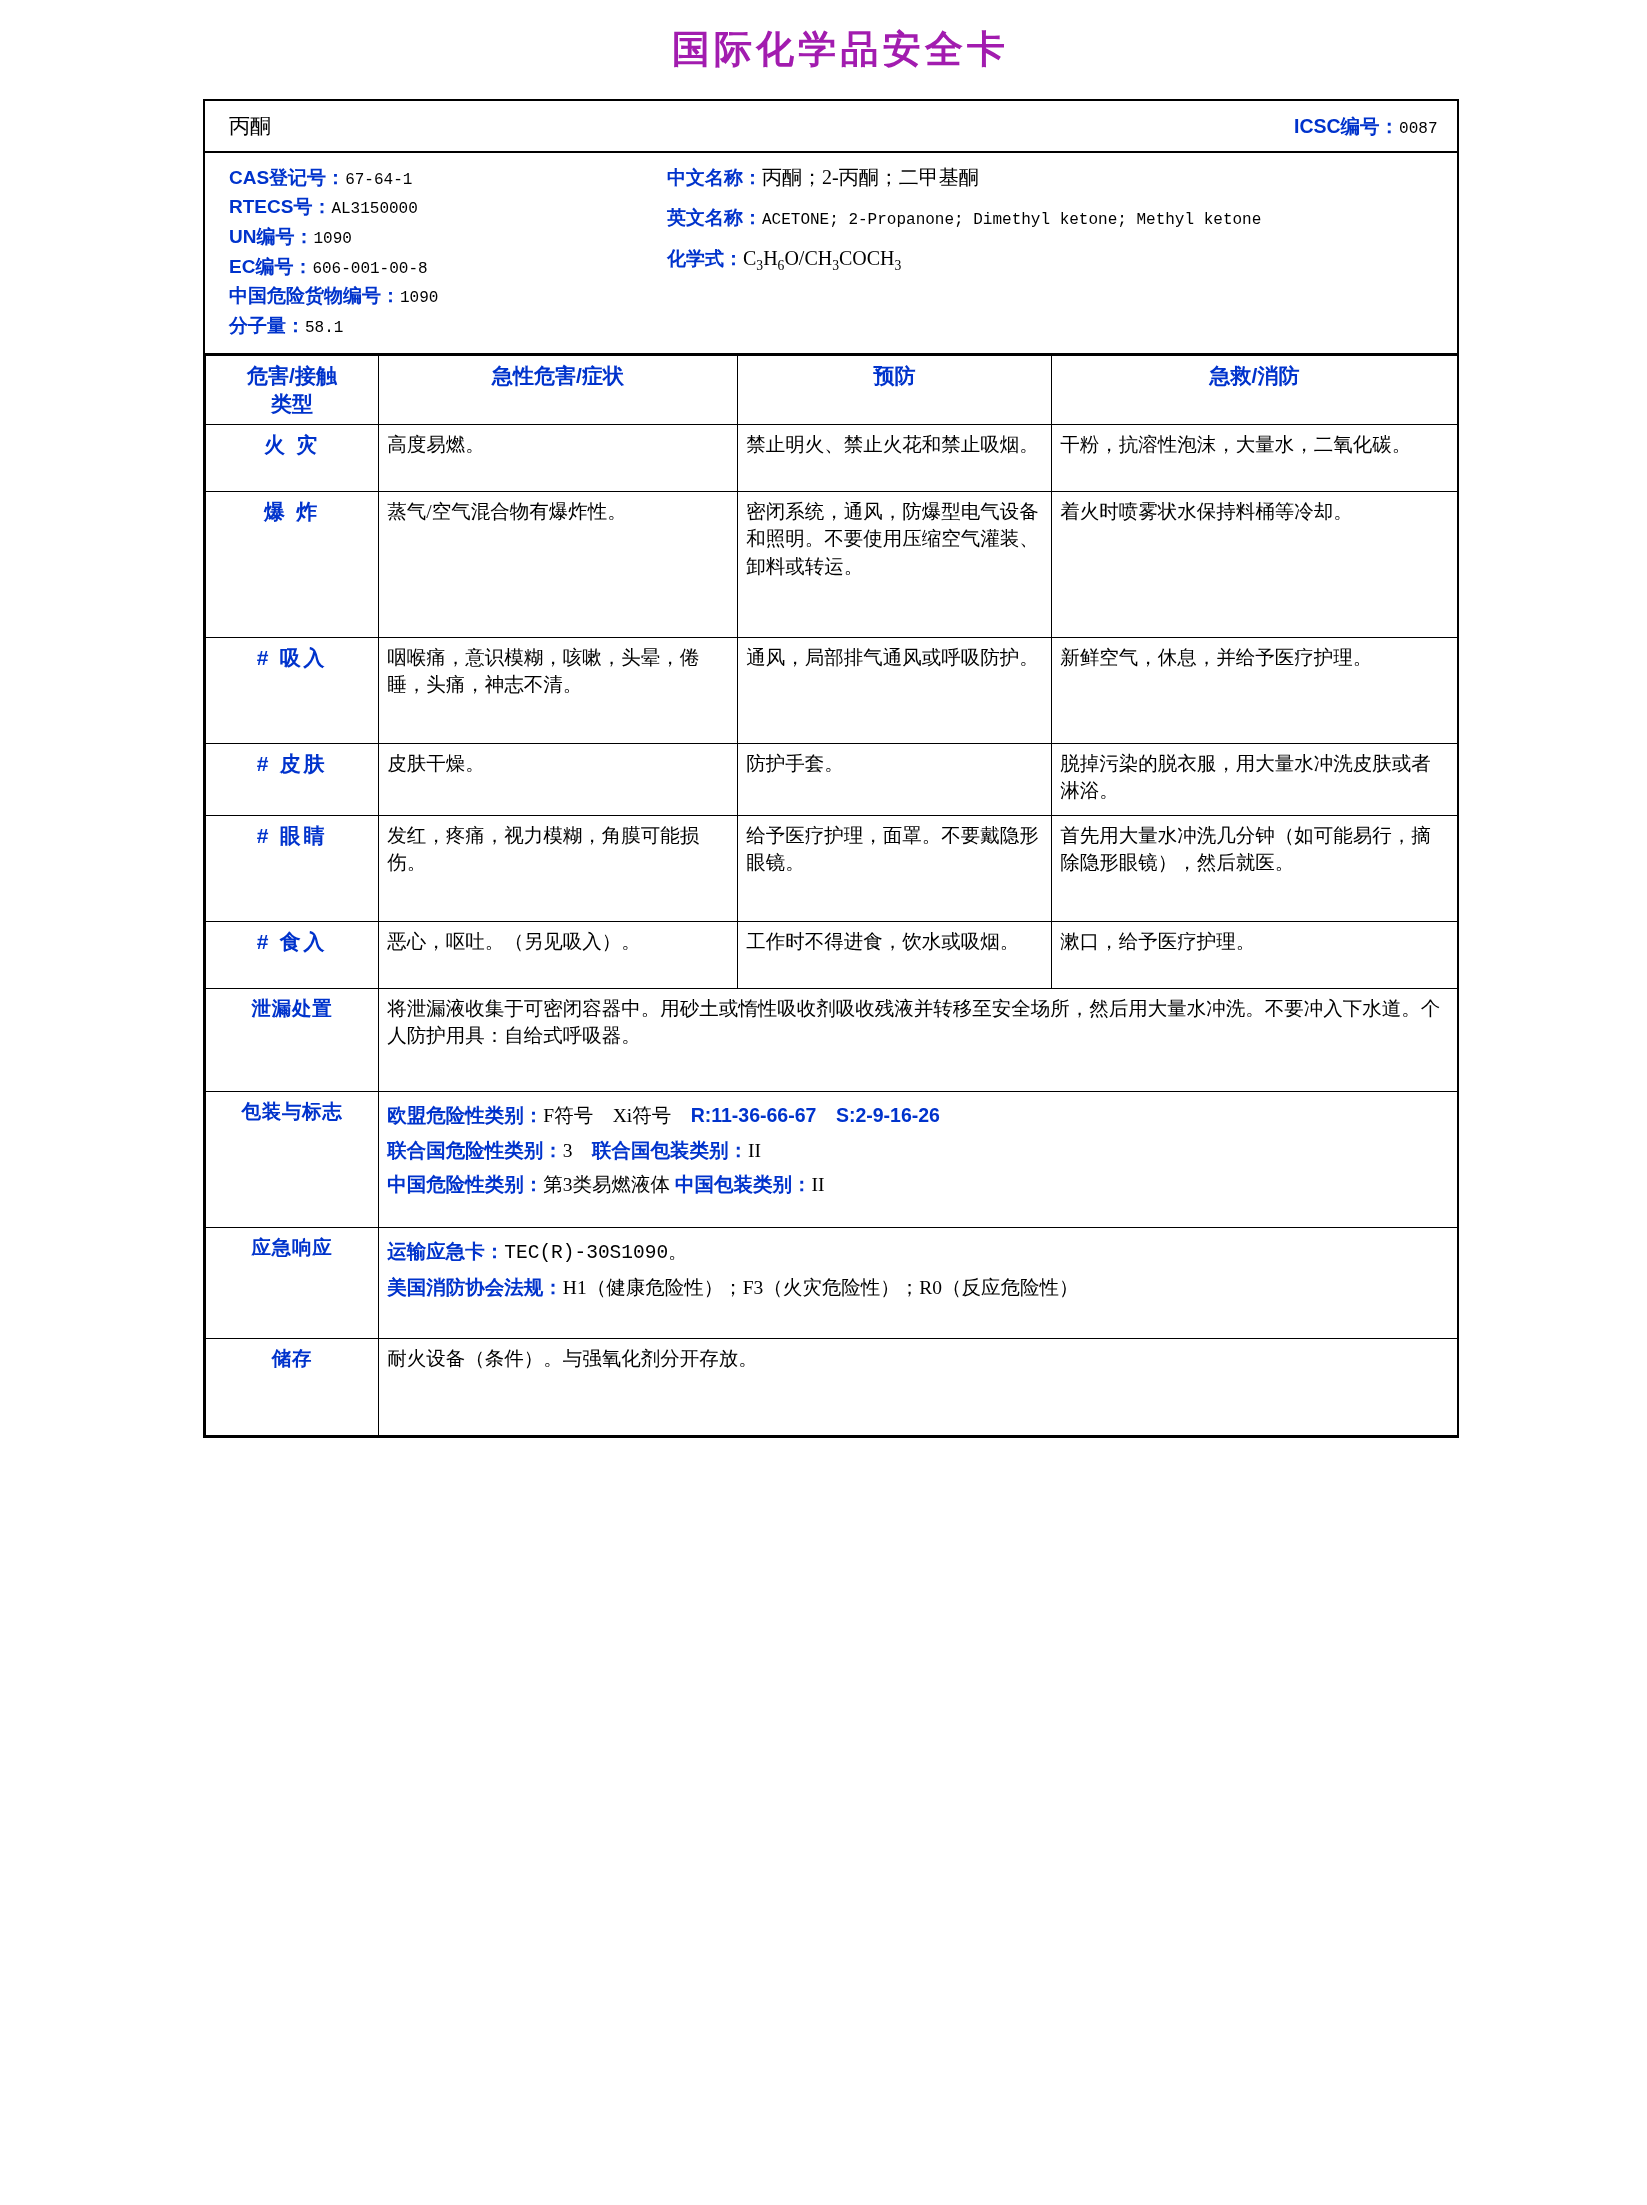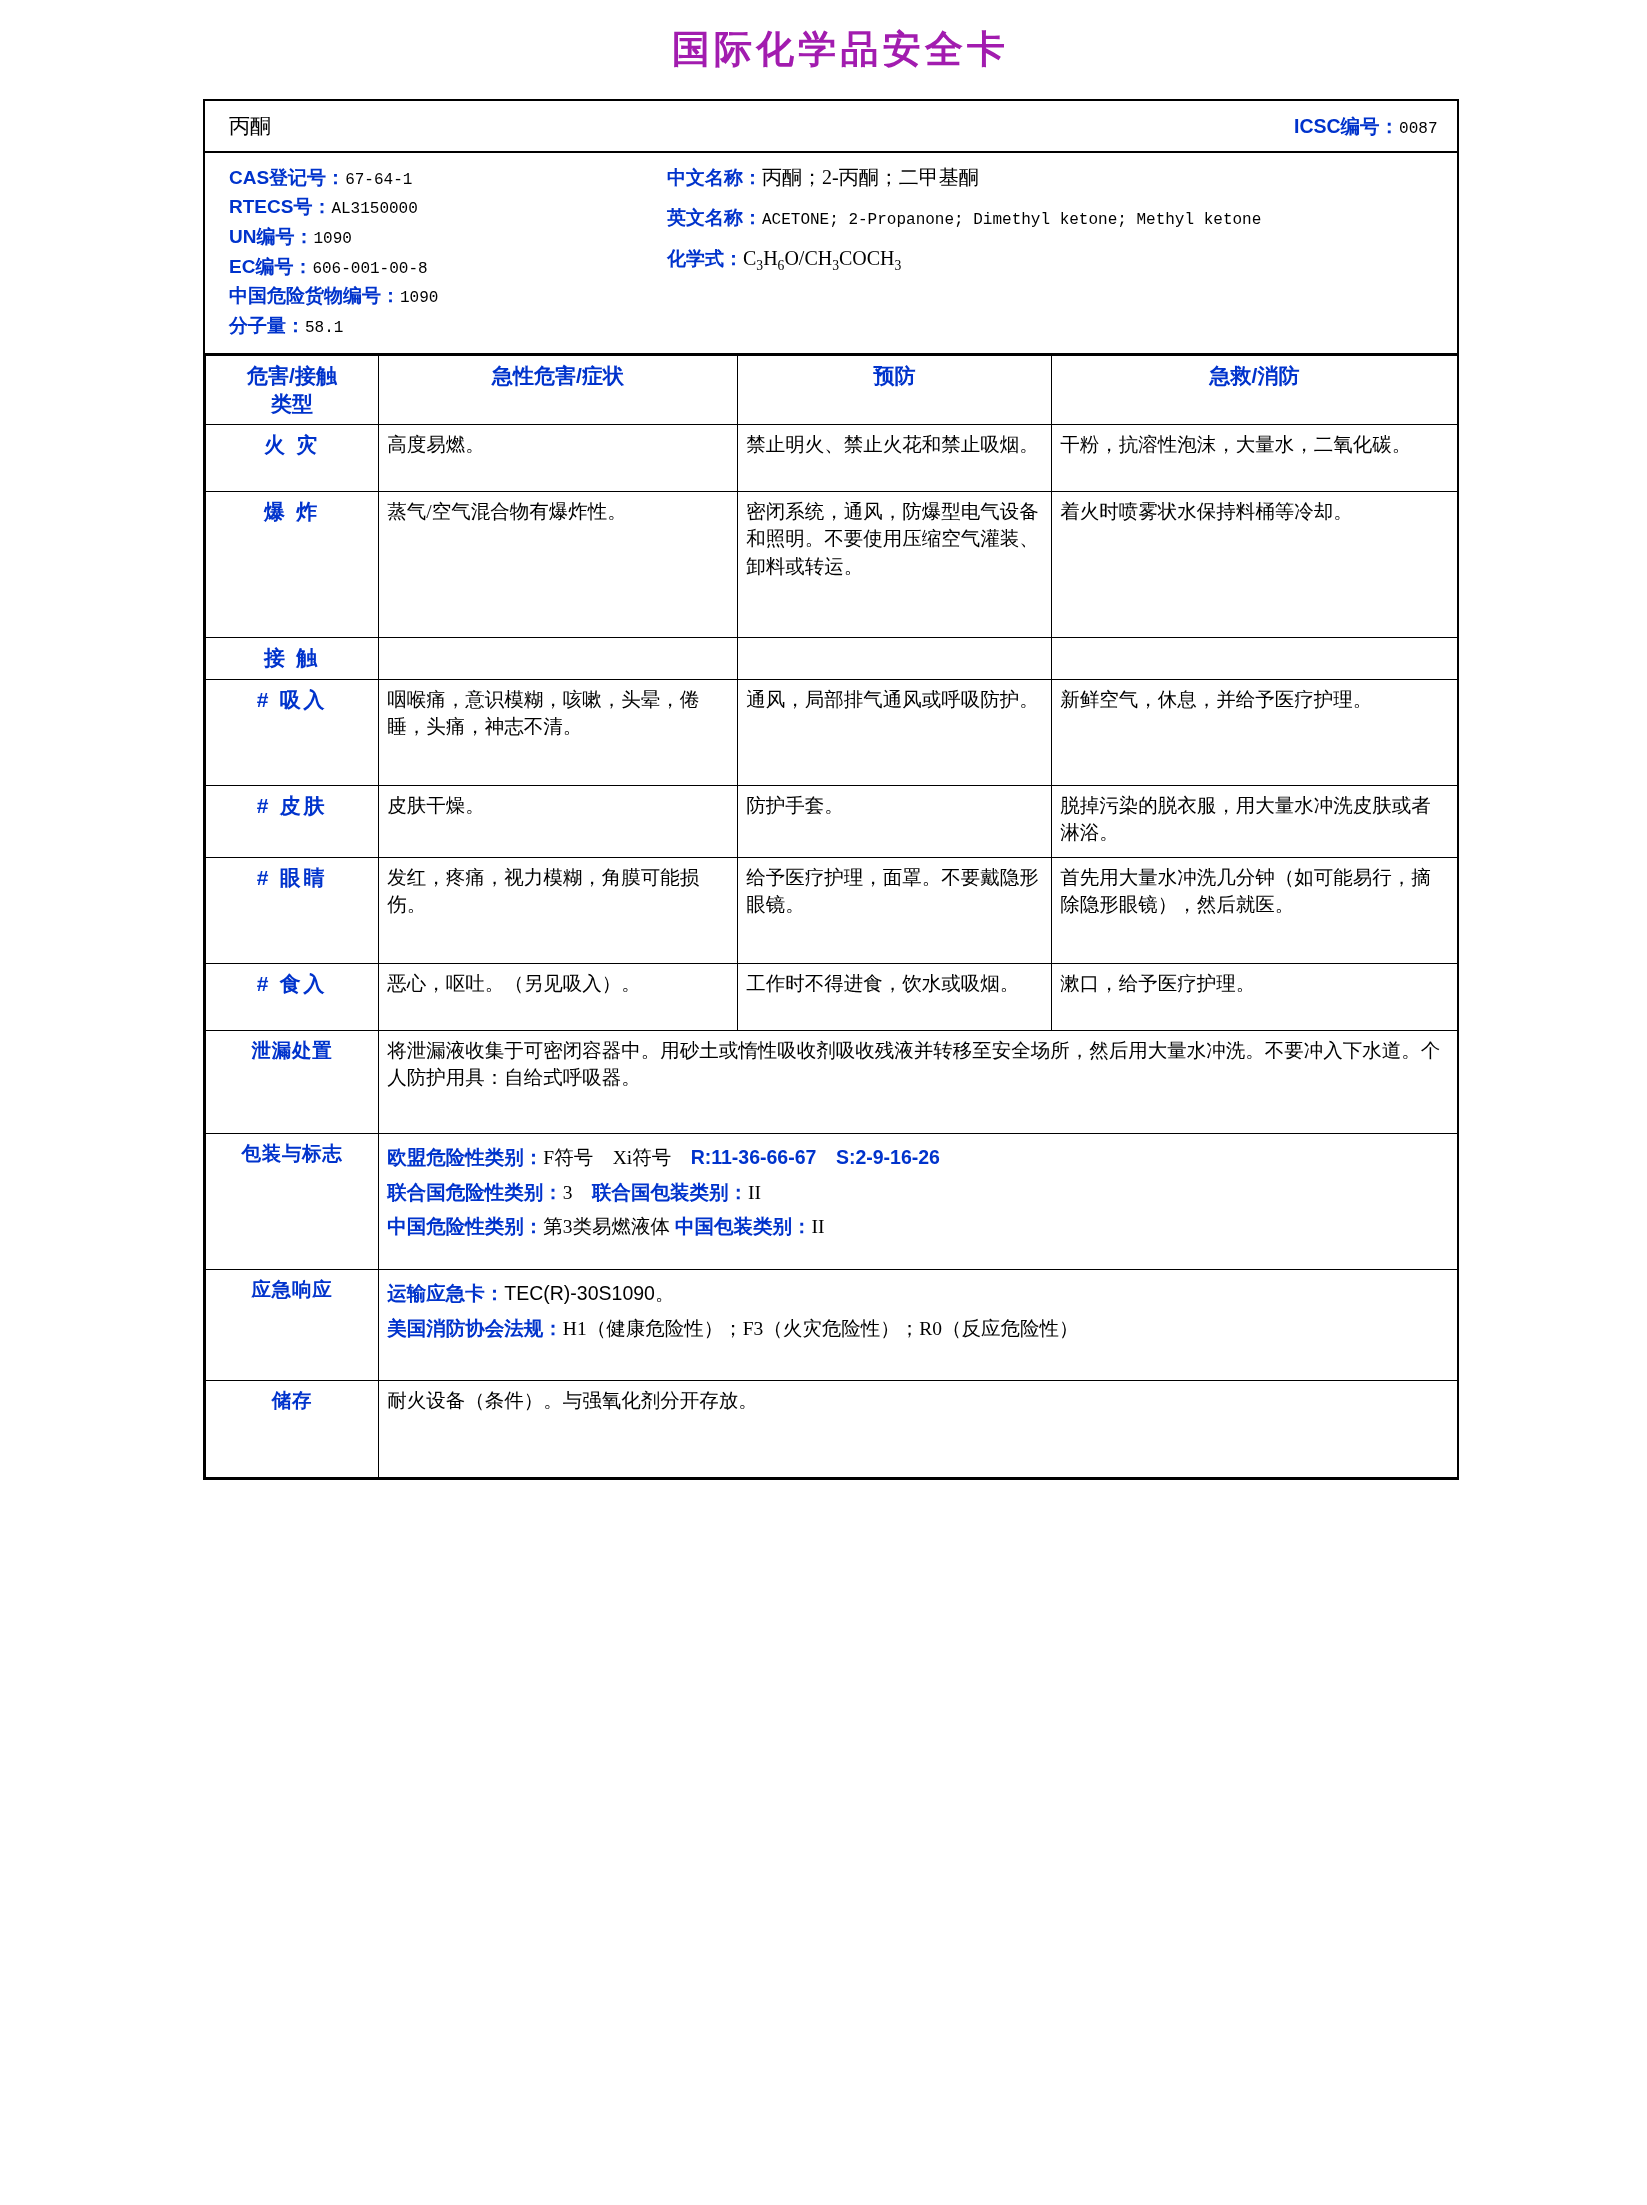--- a/index.html
+++ b/index.html
@@ -147,21 +147,21 @@
   .h-pack { height: 136px; }
   .h-emer { height: 111px; }
   .h-store{ height: 97px; }
 
   .pack-line {
     font-size: 19.5px;
     line-height: 1.55;
     margin: 2.8px 0;
   }
   .pack-line .blue { font-size: 19.5px; }
-  .mono { font-family: Liberation Sans, sans-serif; }
+  .mono { font-family: Liberation Mono, monospace; }
   .spill-text { font-size: 19.5px; line-height: 1.55; }
 </style>
 </head>
 <body>
 
 <div class="page">
 
   <div class="doc-title">国际化学品安全卡</div>
 
   <div class="card">
@@ -232,26 +232,20 @@
           <td class="body">高度易燃。</td>
           <td class="body">禁止明火、禁止火花和禁止吸烟。</td>
           <td class="body">干粉，抗溶性泡沫，大量水，二氧化碳。</td>
         </tr>
         <tr class="h-exp">
           <td class="cat">爆 炸</td>
           <td class="body">蒸气/空气混合物有爆炸性。</td>
           <td class="body">密闭系统，通风，防爆型电气设备和照明。不要使用压缩空气灌装、卸料或转运。</td>
           <td class="body">着火时喷雾状水保持料桶等冷却。</td>
         </tr>
-        <tr class="h-cont">
-          <td class="cat">接 触</td>
-          <td class="body"></td>
-          <td class="body"></td>
-          <td class="body"></td>
-        </tr>
         <tr class="h-inh">
           <td class="cat"># 吸入</td>
           <td class="body">咽喉痛，意识模糊，咳嗽，头晕，倦睡，头痛，神志不清。</td>
           <td class="body">通风，局部排气通风或呼吸防护。</td>
           <td class="body">新鲜空气，休息，并给予医疗护理。</td>
         </tr>
         <tr class="h-skin">
           <td class="cat"># 皮肤</td>
           <td class="body">皮肤干燥。</td>
           <td class="body">防护手套。</td>

